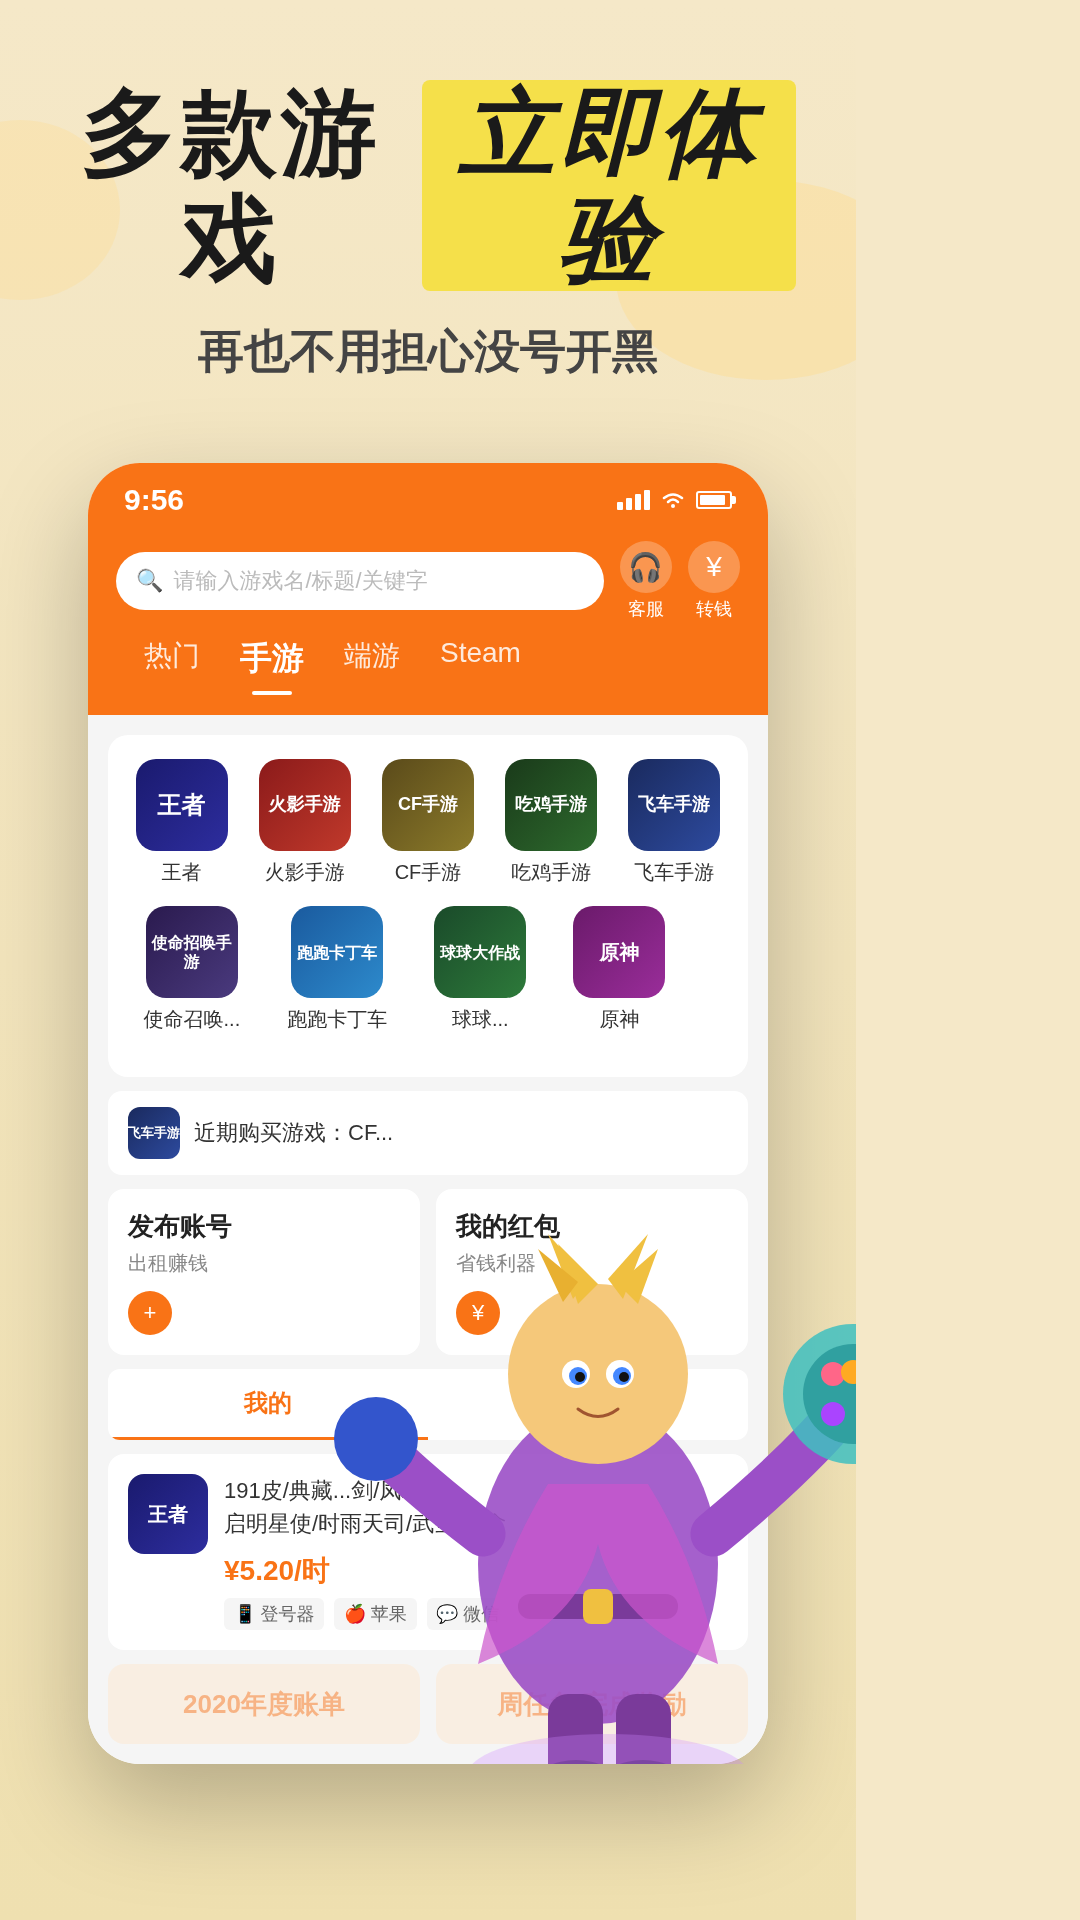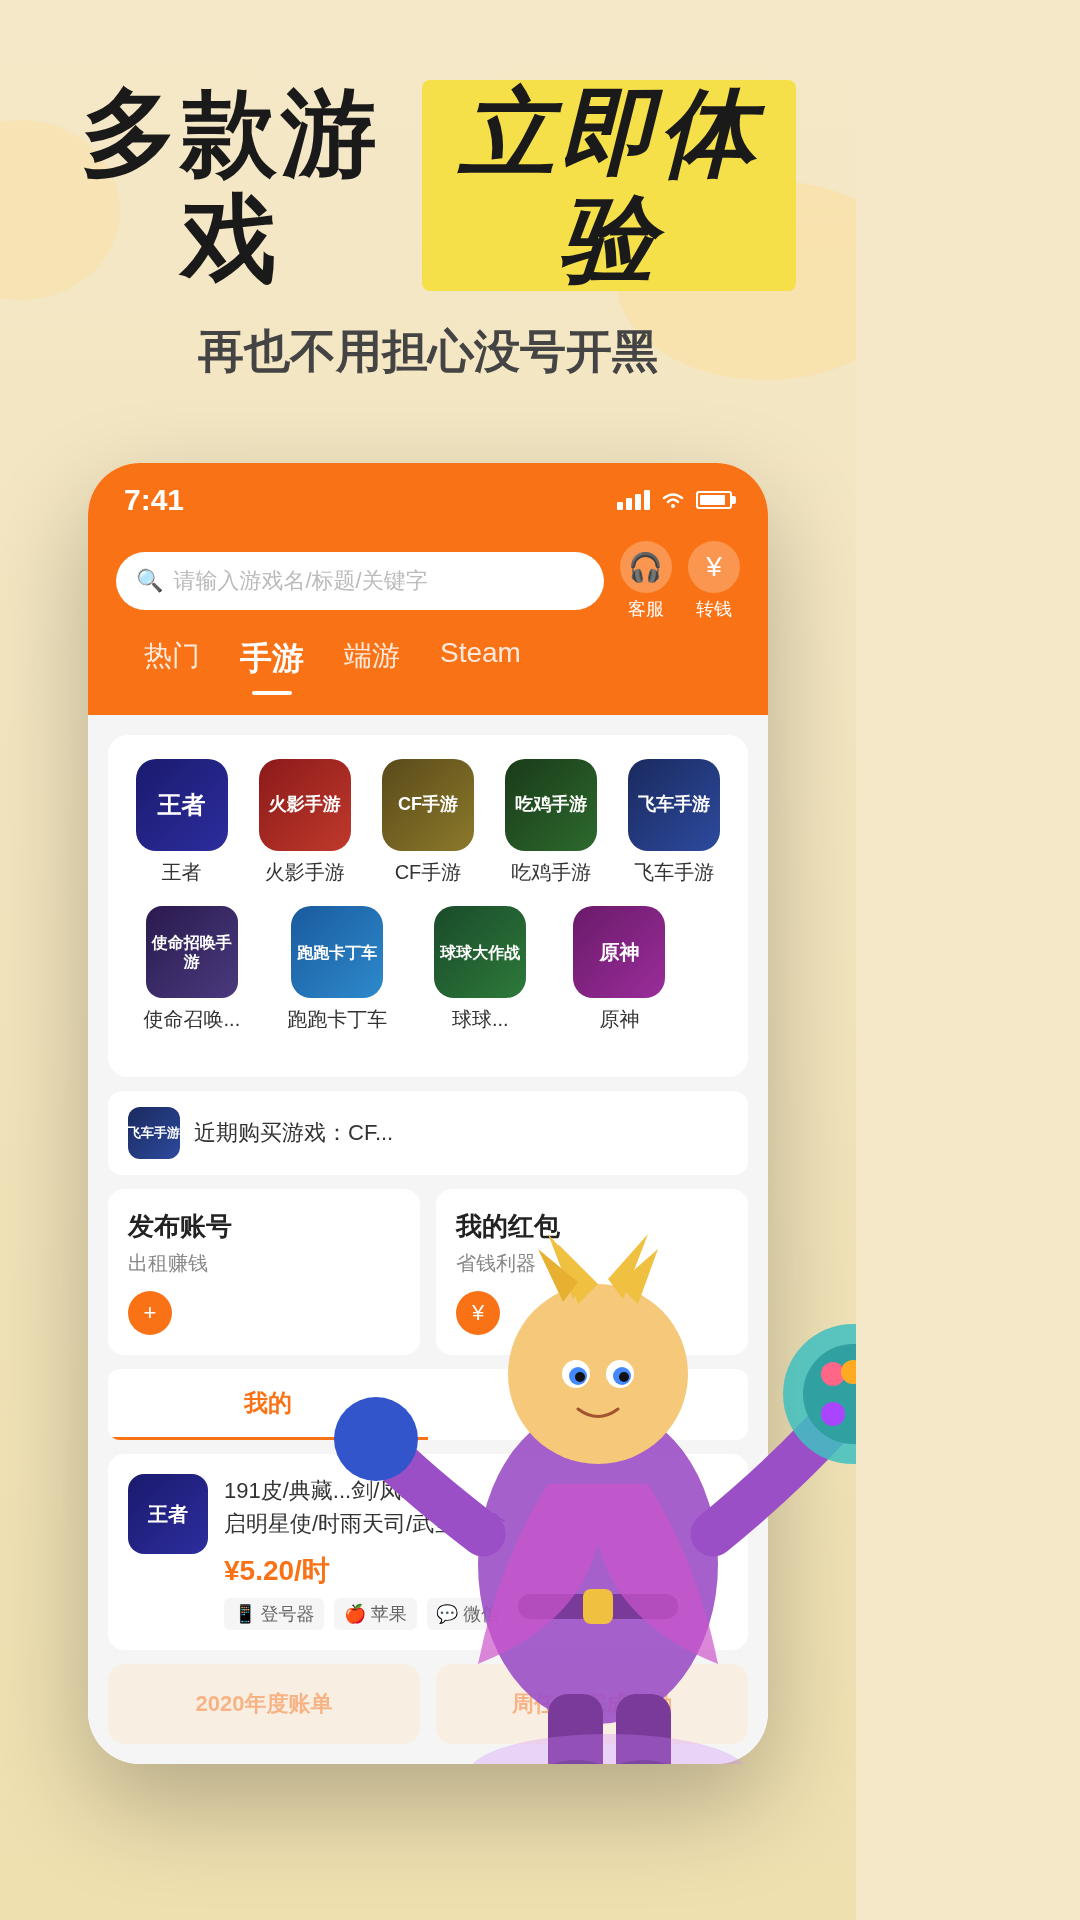--- a/index.html
+++ b/index.html
@@ -299,21 +299,21 @@
       color: #333;
       text-align: center;
     }
 
     
     .icon-wangzhe { background: linear-gradient(135deg, #1a1a6e, #2d2d9e); }
     .icon-huoying { background: linear-gradient(135deg, #8b1a1a, #c0392b); }
     .icon-cf { background: linear-gradient(135deg, #5a4a1a, #8b7a2a); }
     .icon-chiji { background: linear-gradient(135deg, #1a3a1a, #2d6a2d); }
     .icon-feiche { background: linear-gradient(135deg, #1a2a5e, #2d4a9e); }
-    .icon-shiming { background: linear-gradient(135deg, #2a1a4e, #4a3a7e); border-radius: 16px; }
+    .icon-shiming { background: linear-gradient(135deg, #2a1a4e, #4a3a7e); }
     .icon-paopaoo { background: linear-gradient(135deg, #1a5a9e, #2d8acc); }
     .icon-qiuqiu { background: linear-gradient(135deg, #1a4a2a, #2d7a3a); }
     .icon-yuanshen { background: linear-gradient(135deg, #6a1a6a, #9a2d9a); }
 
     
     .recent-bar {
       background: white;
       border-radius: 14px;
       padding: 16px 20px;
       margin-top: 14px;
@@ -476,21 +476,21 @@
       background: #fde8d0;
       border-radius: 16px;
       padding: 20px;
       height: 80px;
       display: flex;
       align-items: center;
       justify-content: center;
     }
 
     .bottom-card-text {
-      font-size: 22px;
+      font-size: 26px;
       color: #f97316;
       font-weight: 700;
     }
 
     
     .character-overlay {
       position: absolute;
       right: -80px;
       bottom: 0;
       width: 600px;
@@ -518,21 +518,21 @@
       <span>多款游戏</span>
       <span class="title-highlight">立即体验</span>
     </div>
     <div class="subtitle">再也不用担心没号开黑</div>
   </div>
 
   <div class="phone-container">
     <div class="phone-mockup">
 
       <div class="status-bar">
-        <span class="status-time">7:41</span>
+        <span class="status-time">9:56</span>
         <div class="status-icons">
           <div class="signal-bars">
             <span></span>
               <span></span>
               <span></span>
               <span></span>
           </div>
           <svg width="26" height="20" viewBox="0 0 26 20">
             <path d="M13 16 L13 16" stroke="white" stroke-width="4" stroke-linecap="round"></path>
             <path d="M8 12 Q13 7 18 12" stroke="white" stroke-width="2.5" fill="none" stroke-linecap="round"></path>

